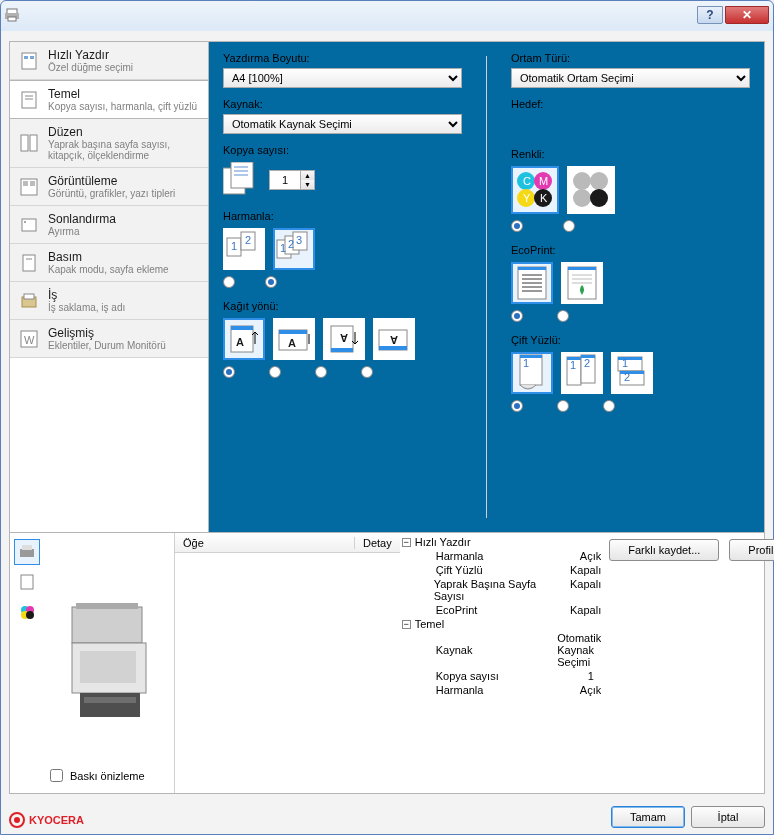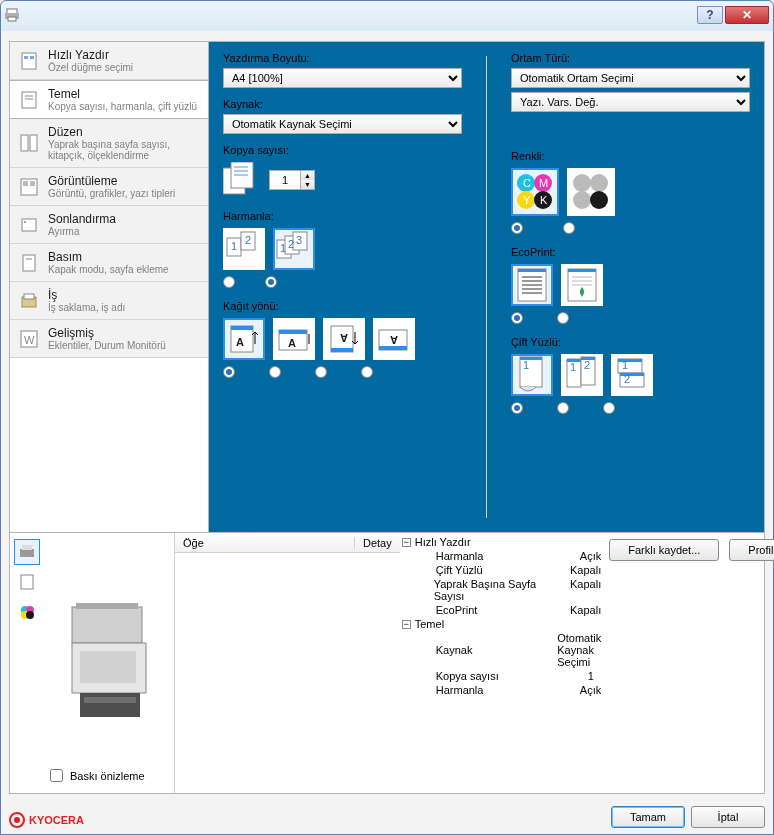--- a/index.html
+++ b/index.html
@@ -282,21 +282,21 @@
           <span class="rad"></span>
         </div>
       </div>
 
       <div class="vsep"></div>
 
       <div class="col">
         <div class="lbl">Ortam Türü:</div>
         <select class="combo"><option>Otomatik Ortam Seçimi</option></select>
 
-        <select class="combo"><option>Yazı. Vars. Değ.</option></select>
+        <div class="lbl" style="margin-top:6px">Hedef:</div>
 
         <div class="lbl right-lbl" style="margin-top:34px">Renkli:</div>
         <div class="opt-group">
           <div class="opt-ico sel" style="width:48px;height:48px">
             <svg width="44" height="40">
                 <circle cx="13" cy="11" r="9" fill="#1fc1e0"></circle>
                 <text x="10" y="15" font-size="9" fill="#fff">C</text>
                 <circle cx="30" cy="11" r="9" fill="#e33ab2"></circle>
                 <text x="26" y="15" font-size="9" fill="#fff">M</text>
                 <circle cx="13" cy="28" r="9" fill="#f6d916"></circle>

